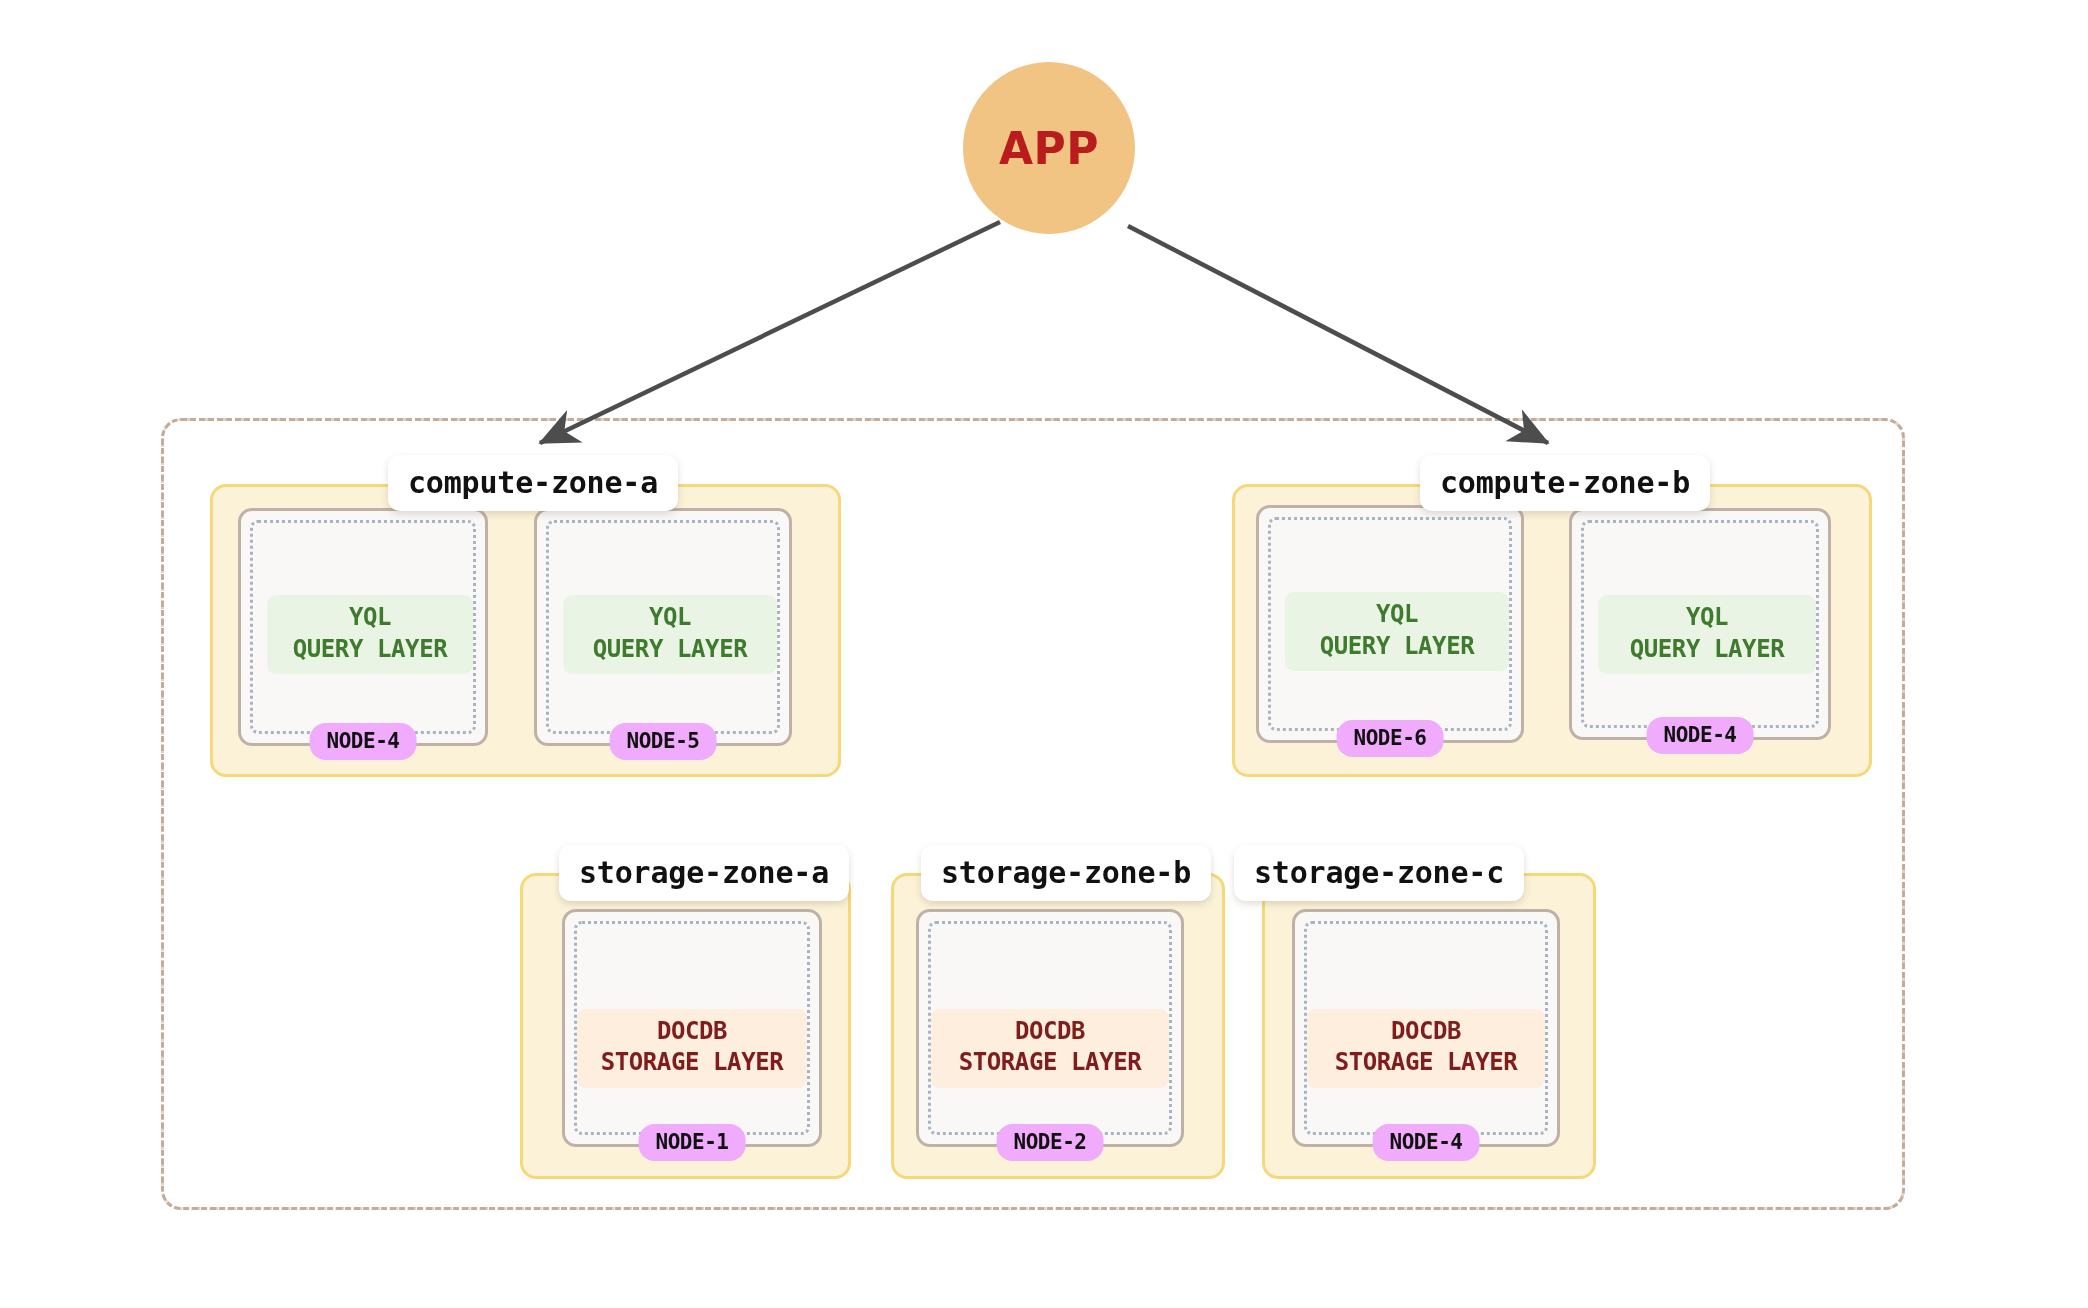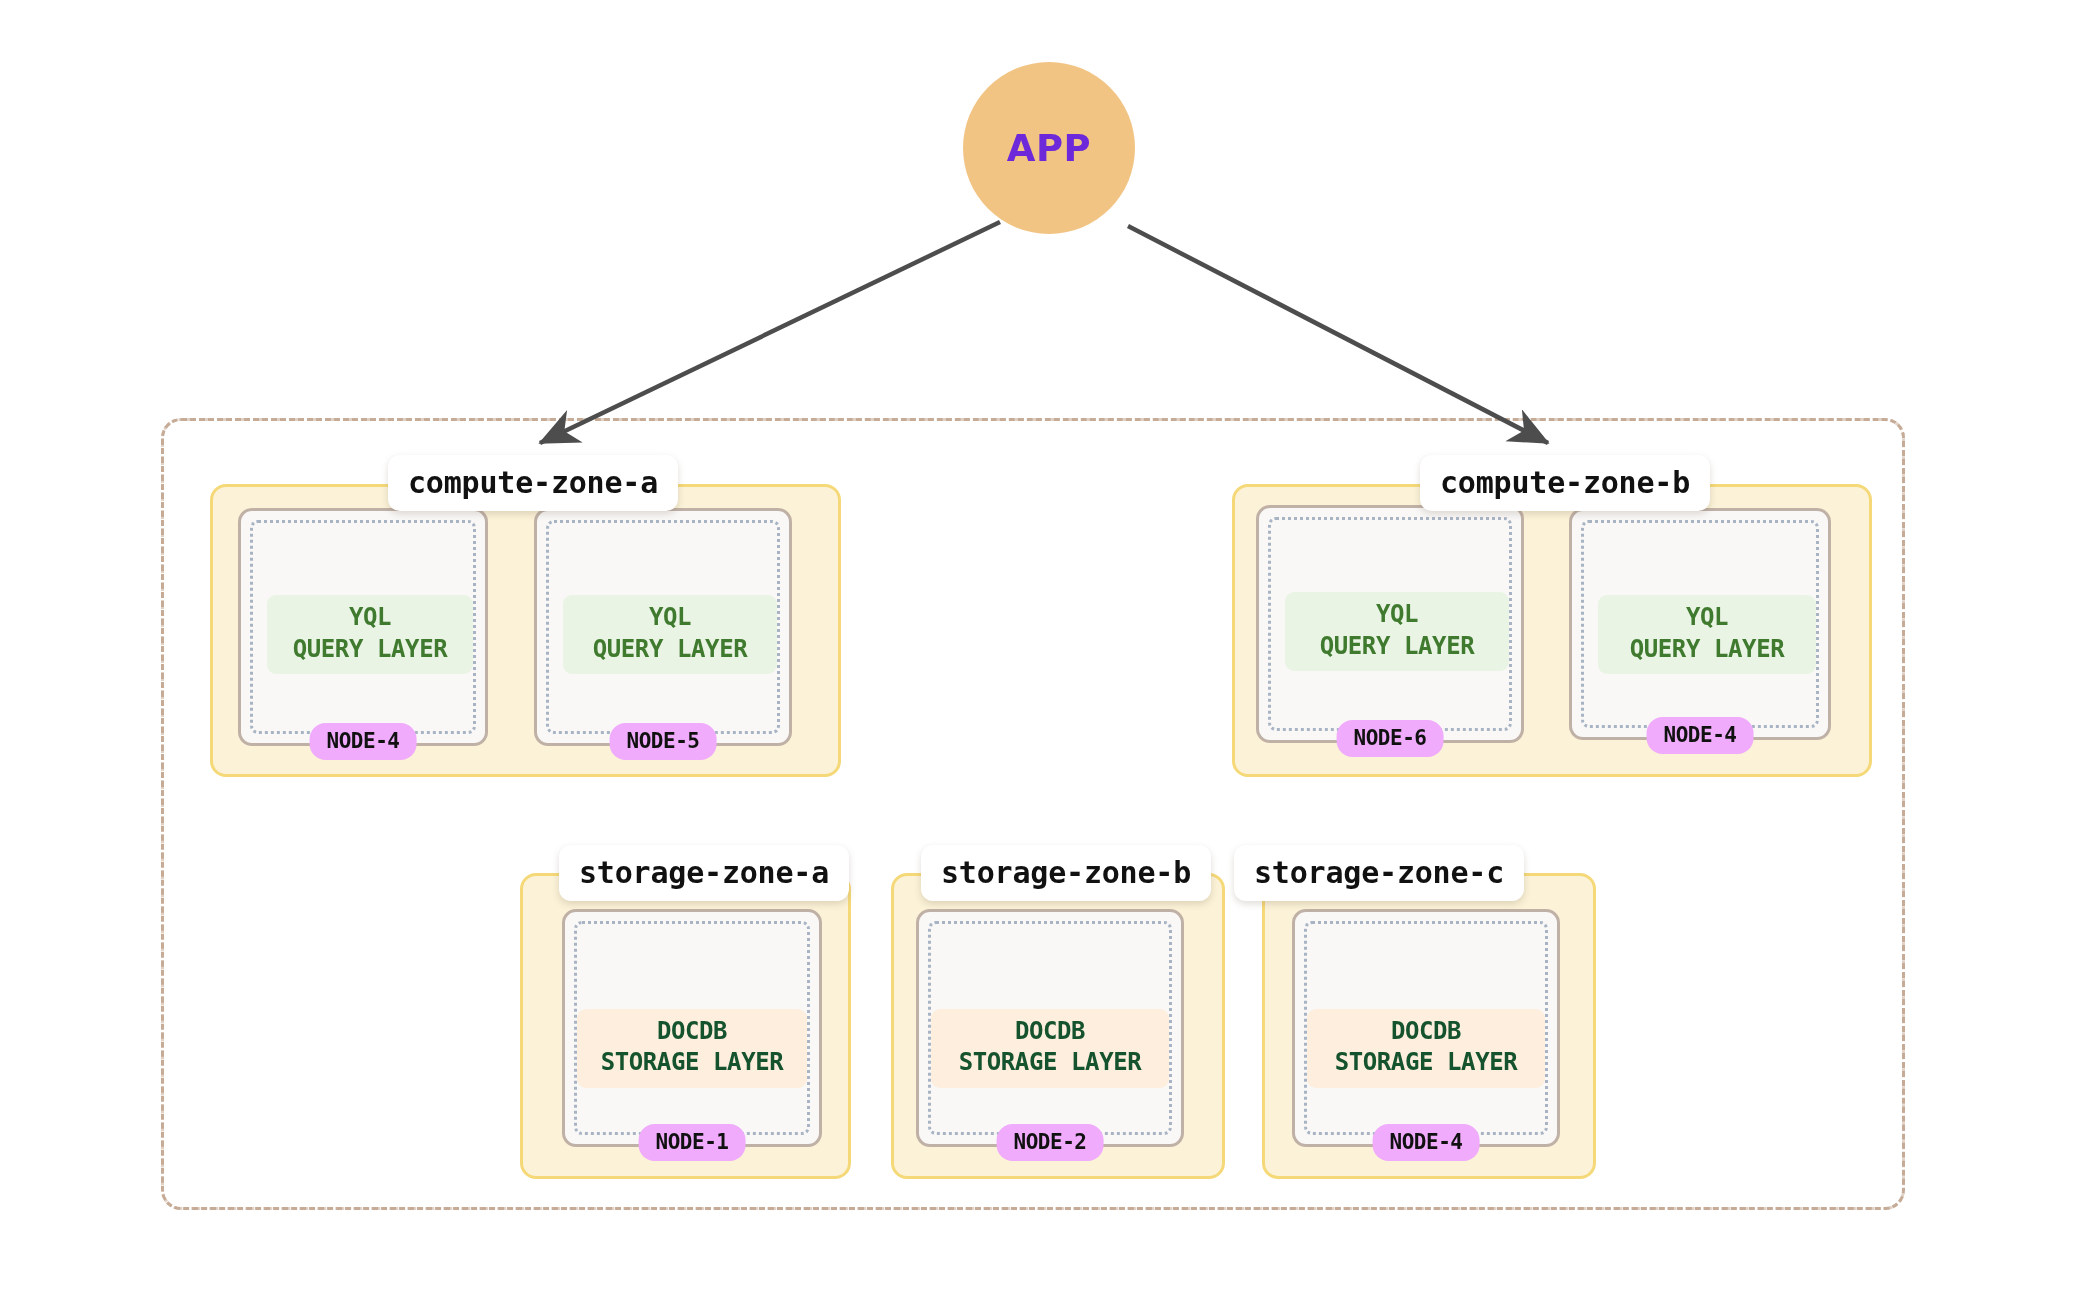--- a/index.html
+++ b/index.html
@@ -32,22 +32,22 @@
     border-radius: 50%;
     background: #f2c484;
     display: flex;
     align-items: center;
     justify-content: center;
     z-index: 6;
   }
   .app-label {
     font-family: "DejaVu Sans", sans-serif;
     font-weight: 700;
-    font-size: 37px;
-    color: #6d28d9;
+    font-size: 44px;
+    color: #b91c1c;
     letter-spacing: 0.5px;
   }
 
   
   #arrows {
     position: absolute;
     left: 0; top: 0;
     width: 2088px;
     height: 1308px;
     z-index: 2;
@@ -154,21 +154,21 @@
     letter-spacing: -0.4px;
   }
   .layer-yql {
     background: #e9f4e4;
     color: #3f7a2f;
     top: 84px;
     margin-left: 14px;
   }
   .layer-docdb {
     background: #fdeedd;
-    color: #14532d;
+    color: #7f1d1d;
     bottom: 56px;
   }
   .layer .l2 { display: block; }
 </style>
 </head>
 <body>
 
 <div id="stage">
 
   <div class="cluster"></div>

